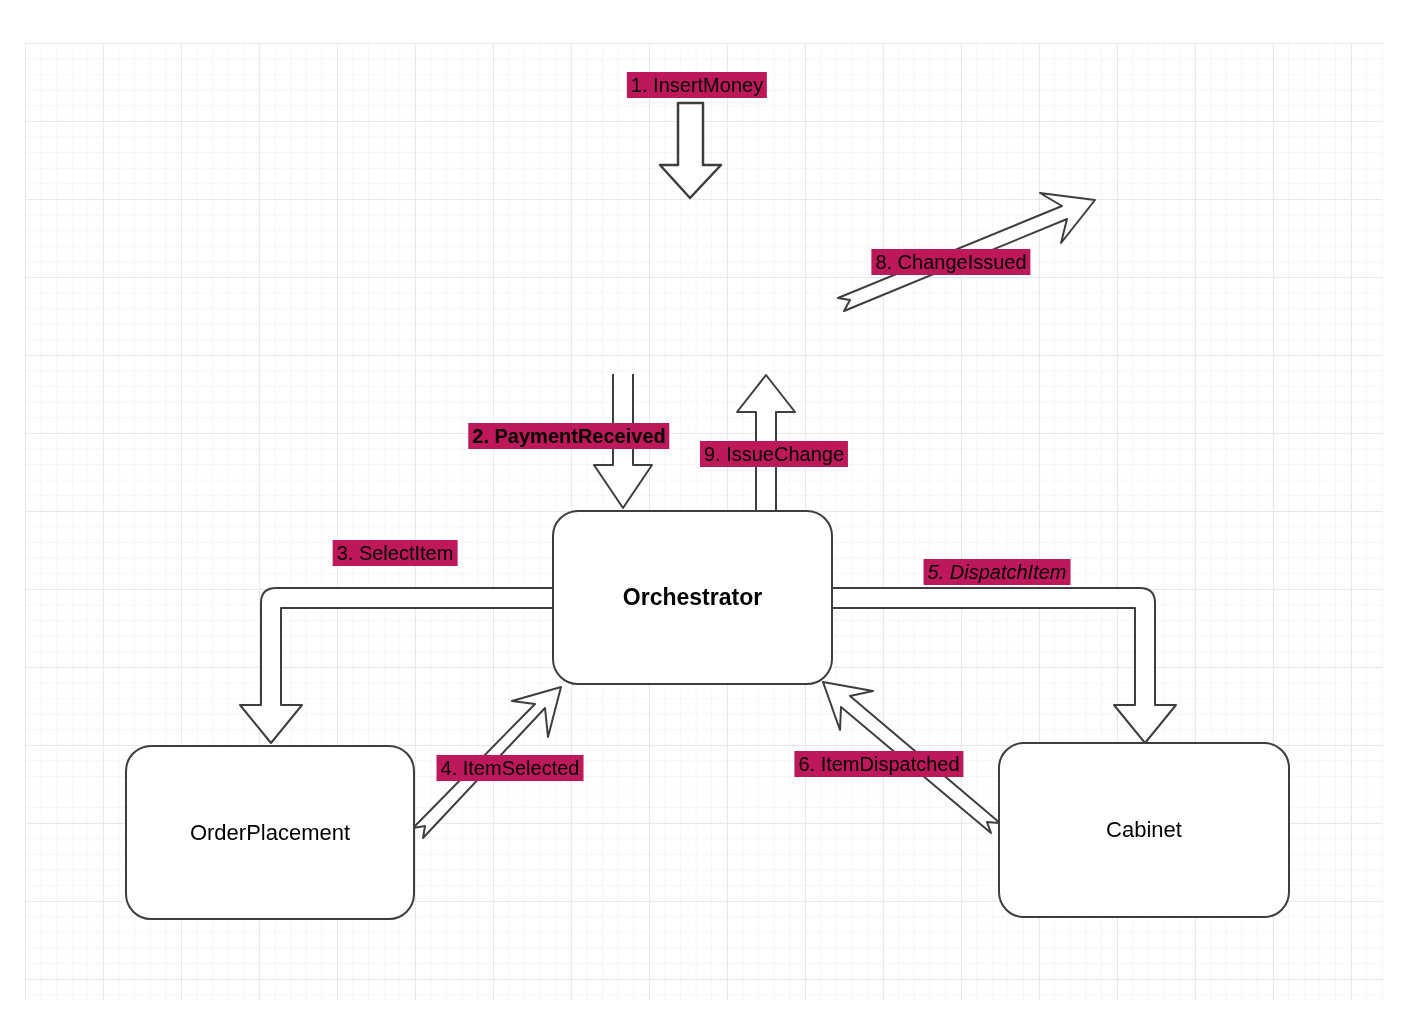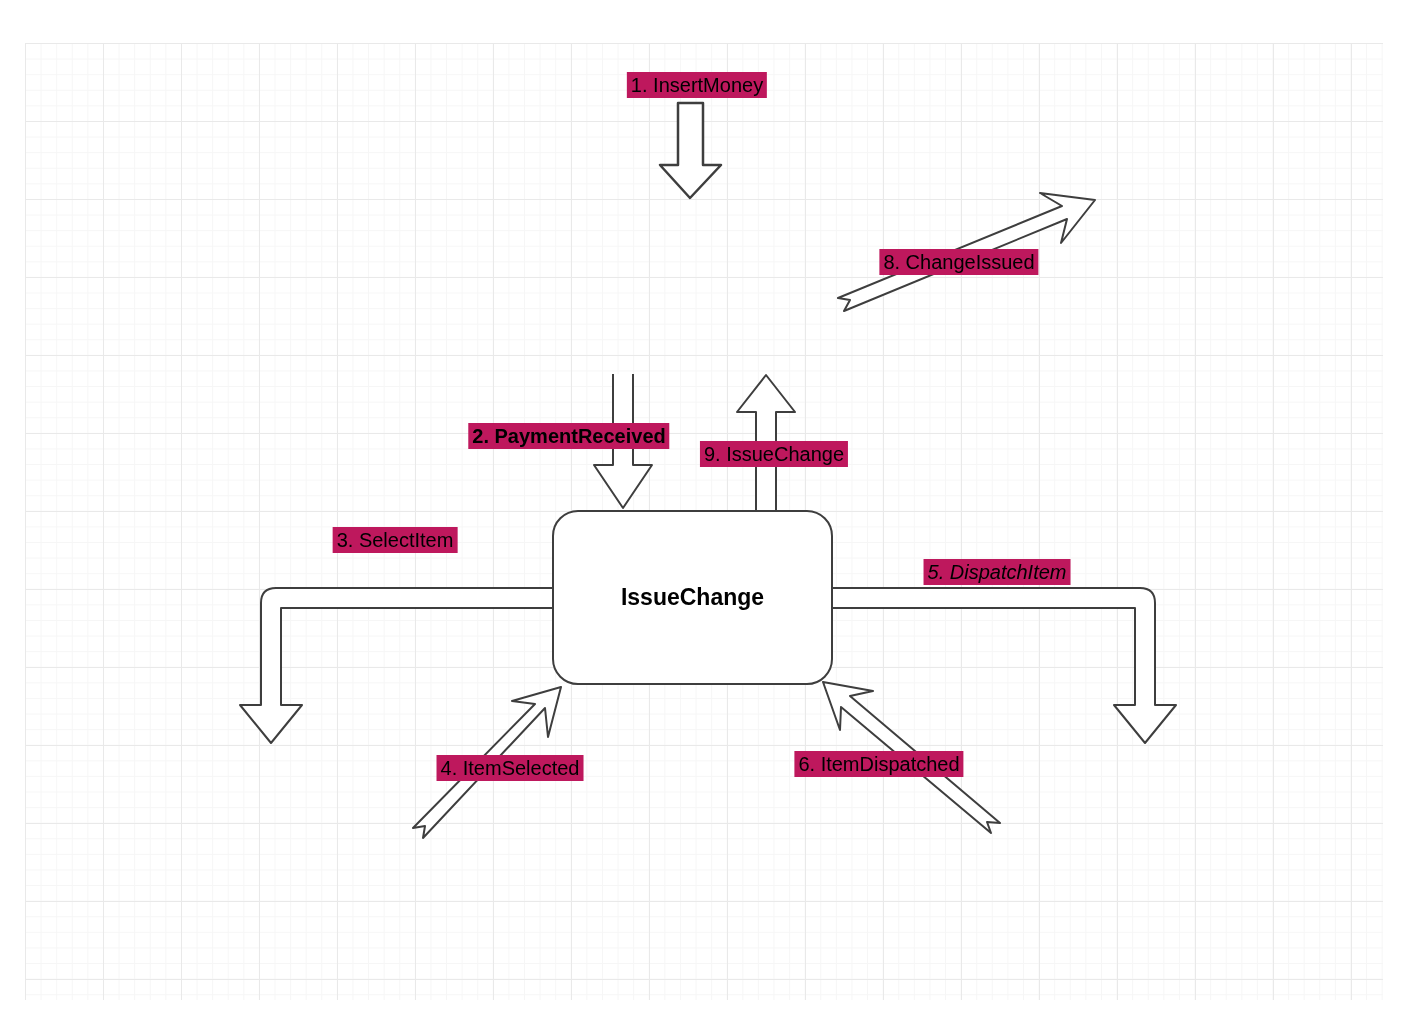--- a/index.html
+++ b/index.html
@@ -79,34 +79,40 @@
 
     <path d="M561,687 L512,701 L535,704 L413,828 L425,826 L423,838 L545,708 L548,737 Z"></path>
 
     <path d="M823,682 L873,691 L850,696 L1000,823 L987,822 L991,833 L841,707 L840,730 Z"></path>
 
     <path d="M1095,200 L1040,193 L1062,206 L838,298 L850,300 L844,311 L1067,219 L1061,243 Z"></path>
   </svg>
 
 
   <div class="node bold" style="left:552px; top:510px; width:281px; height:175px;">
-    <span>IssueChange</span>
+    <span>Orchestrator</span>
   </div>
 
+  <div class="node" style="left:125px; top:745px; width:290px; height:175px;">
+    <span>OrderPlacement</span>
+  </div>
 
+  <div class="node" style="left:998px; top:742px; width:292px; height:176px;">
+    <span>Cabinet</span>
+  </div>
 
   <div class="edge-label" style="left:697px; top:85px;">1. InsertMoney</div>
 
   <div class="edge-label" style="left:569px; top:436px;font-weight:bold;">2. PaymentReceived</div>
 
-  <div class="edge-label" style="left:395px; top:540px;">3. SelectItem</div>
+  <div class="edge-label" style="left:395px; top:553px;">3. SelectItem</div>
 
   <div class="edge-label" style="left:510px; top:768px;text-align:right;">4. ItemSelected</div>
 
   <div class="edge-label" style="left:997px; top:572px;font-style:italic;">5. DispatchItem</div>
 
   <div class="edge-label" style="left:879px; top:764px;">6. ItemDispatched</div>
 
   <div class="edge-label" style="left:774px; top:454px;">9. IssueChange</div>
 
-  <div class="edge-label" style="left:951px; top:262px;margin-left:8px;">8. ChangeIssued</div>
+  <div class="edge-label" style="left:951px; top:262px;">8. ChangeIssued</div>
 
 </div>
 
 </body></html>

